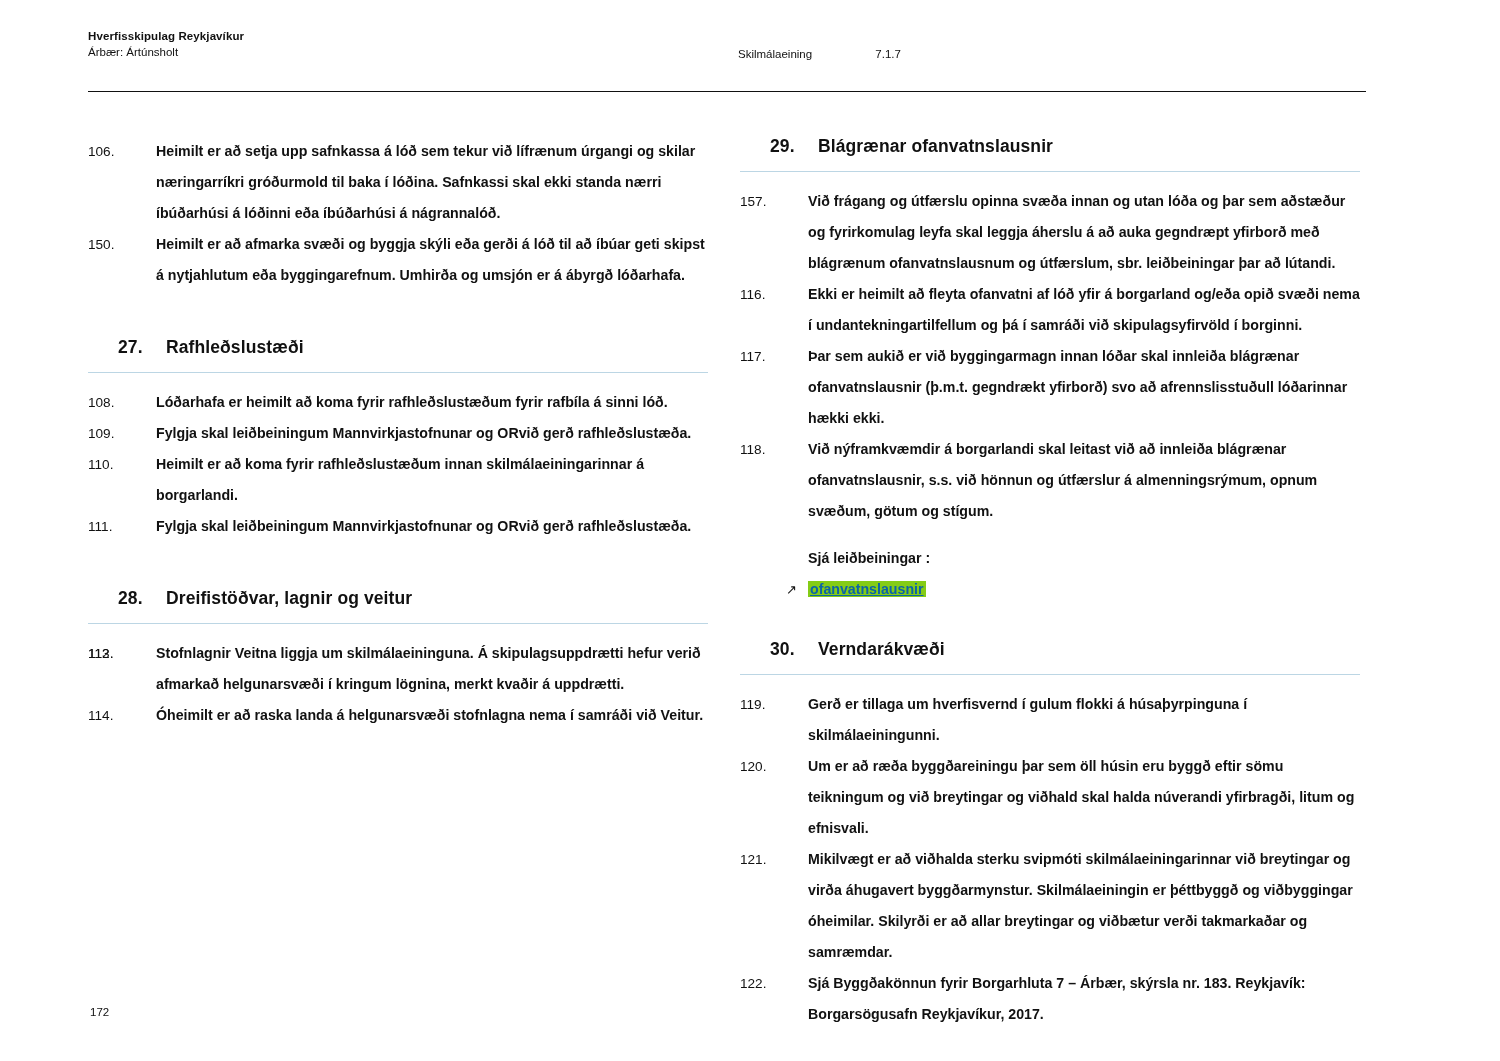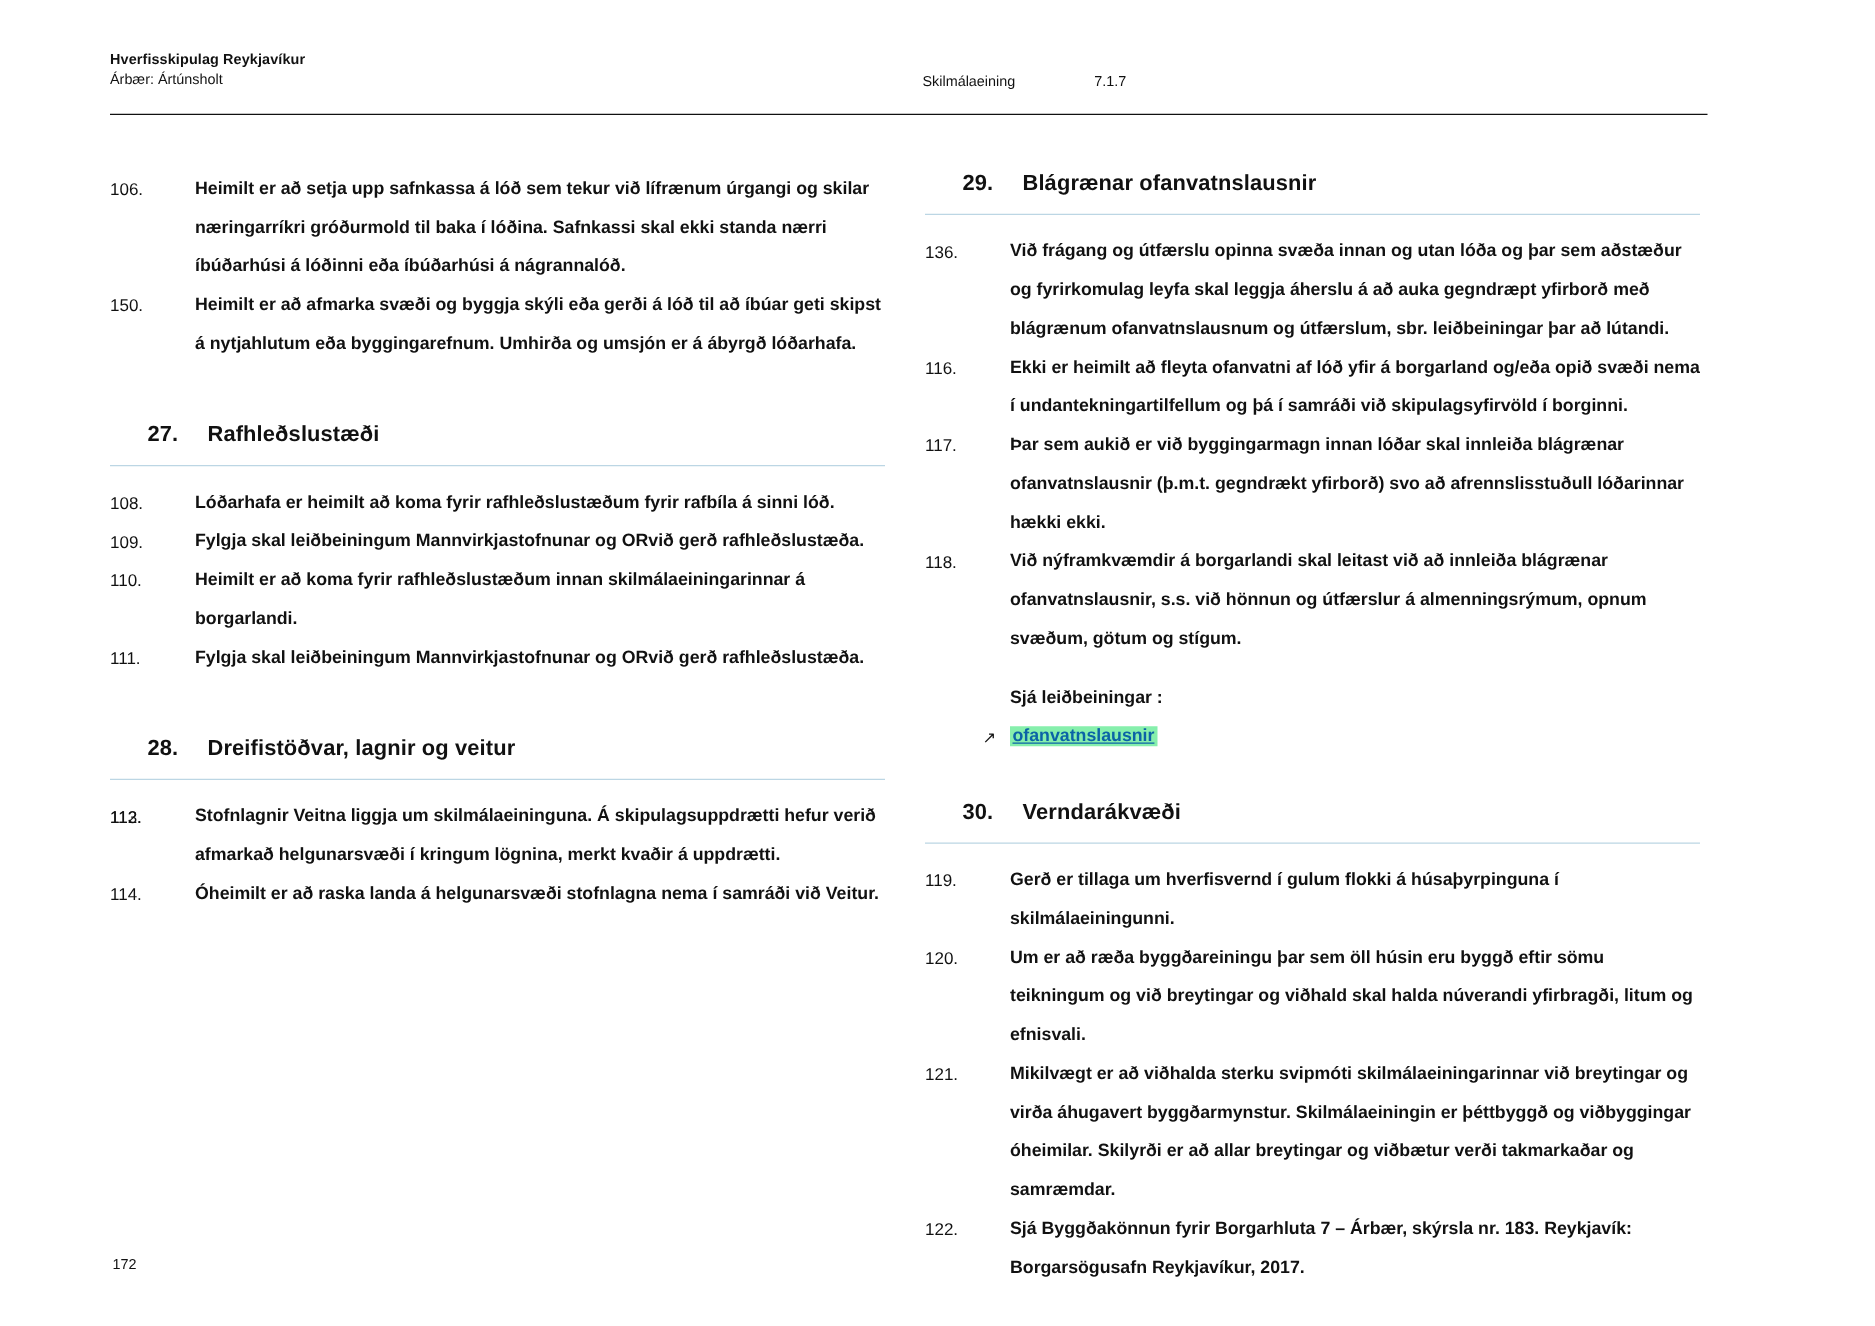--- a/index.html
+++ b/index.html
@@ -20,21 +20,21 @@
     left: 0; top: 0;
     width: 1500px;
     height: 1061px;
     box-sizing: border-box;
   }
 
   
   .header {
     position: absolute;
     left: 88px;
-    top: 40px;
+    top: 28px;
     width: 1278px;
     height: 46px;
   }
   .header-left {
     position: absolute;
     left: 0;
     top: 0;
     font-size: 11.5px;
     line-height: 16px;
   }
@@ -139,21 +139,21 @@
   .note .arrow {
     position: absolute;
     left: 46px;
     top: 31px;
     font-size: 13px;
     font-weight: normal;
     color: #111111;
   }
   .note .link {
     color: #0b63a6;
-    background: #86efac;
+    background: #84cc16;
     padding: 0 2px;
   }
 
   
   .page-number {
     position: absolute;
     left: 90px;
     top: 1006px;
     font-size: 11.5px;
   }
@@ -248,21 +248,21 @@
   <div class="col col-right">
 
     <div class="section">
       <div class="section-title">
         <span class="sec-num">29.</span>
         <span>Blágrænar ofanvatnslausnir</span>
       </div>
       <div class="section-rule"></div>
       <ul class="items">
         <li class="item">
-          <span class="num">136.</span>
+          <span class="num">157.</span>
           <span class="txt">Við frágang og útfærslu opinna svæða innan og utan lóða og þar sem aðstæður og fyrirkomulag leyfa skal leggja áherslu á að auka gegndræpt yfirborð með blágrænum ofanvatnslausnum og útfærslum, sbr. leiðbeiningar þar að lútandi.</span>
         </li>
         <li class="item">
           <span class="num">116.</span>
           <span class="txt">Ekki er heimilt að fleyta ofanvatni af lóð yfir á borgarland og/eða opið svæði nema í undantekningartilfellum og þá í samráði við skipulagsyfirvöld í borginni.</span>
         </li>
         <li class="item">
           <span class="num">117.</span>
           <span class="txt">Þar sem aukið er við byggingarmagn innan lóðar skal innleiða blágrænar ofanvatnslausnir (þ.m.t. gegndrækt yfirborð) svo að afrennslisstuðull lóðarinnar hækki ekki.</span>
         </li>

